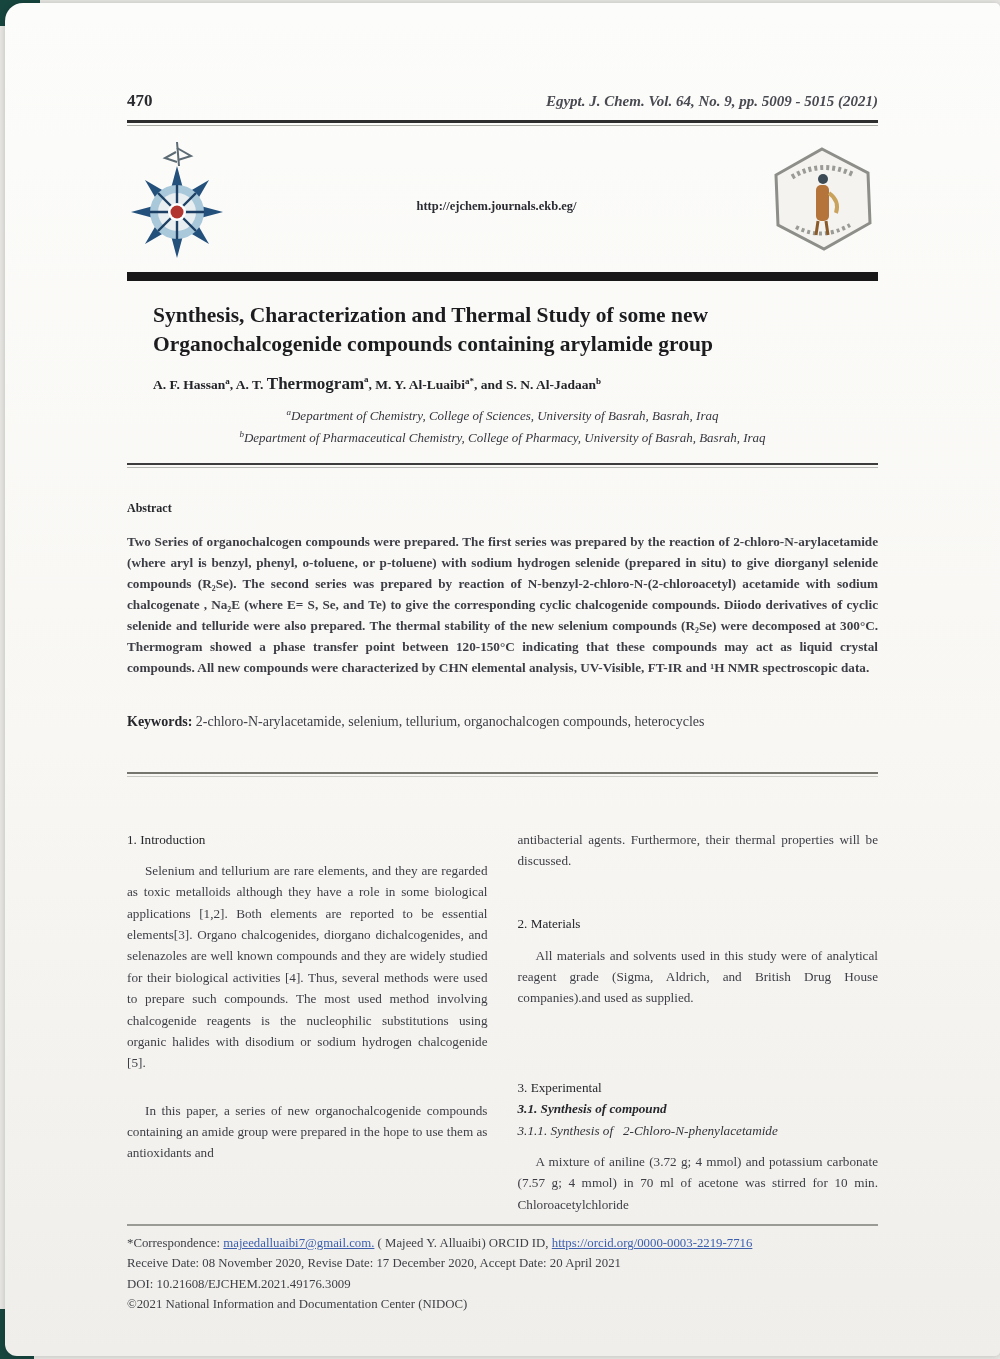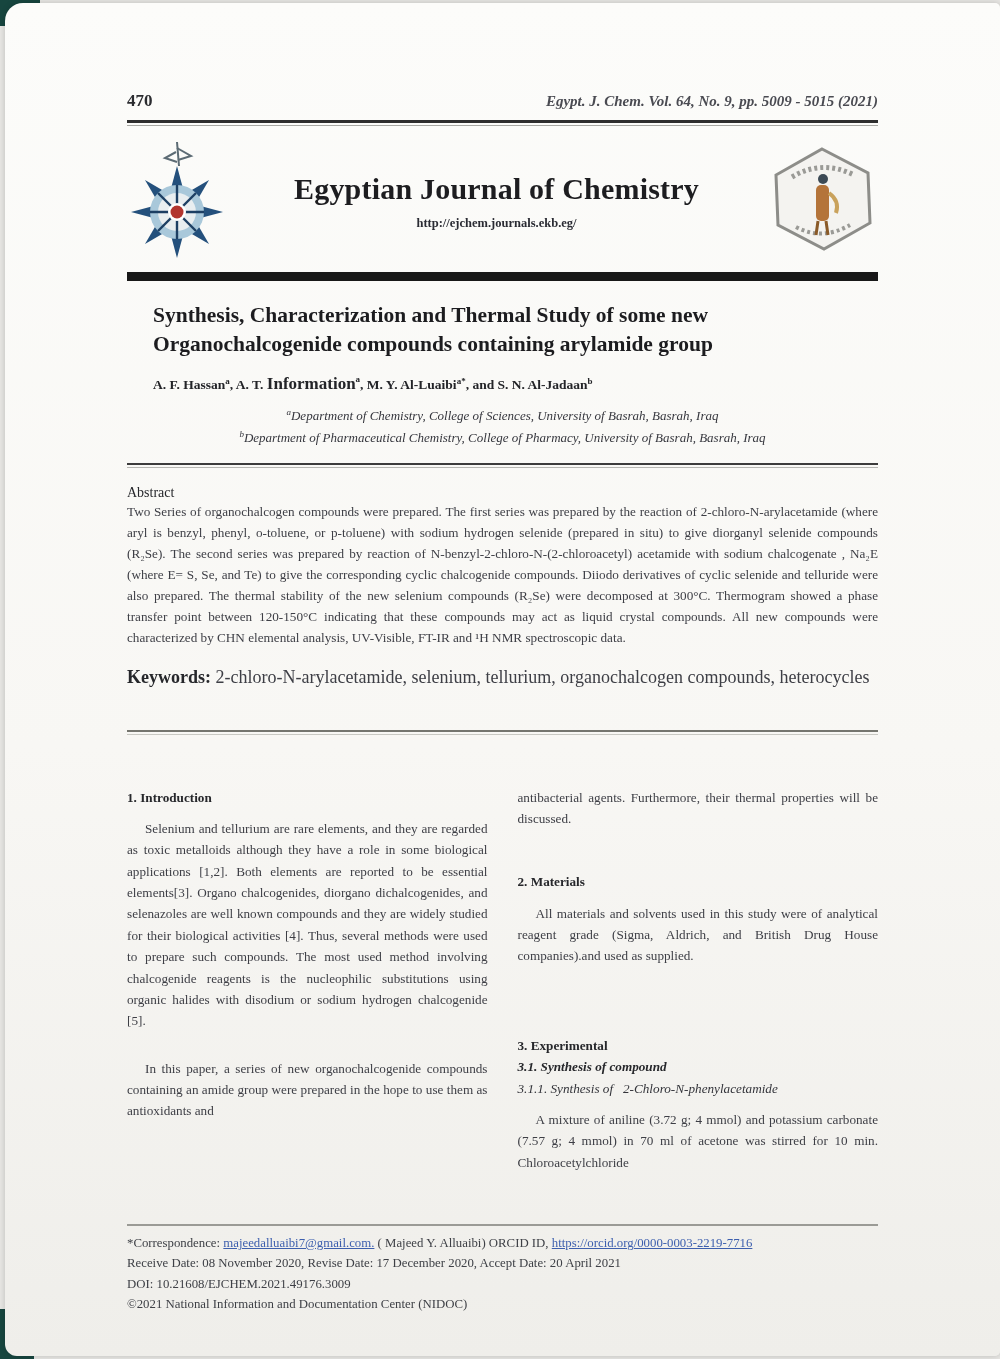--- a/index.html
+++ b/index.html
@@ -39,29 +39,29 @@
   .authors sup { font-size:9px; }
   .author-large { font-size:17px; }
   .crossmark-box { width:88px; padding-top:10px; text-align:center; }
   .crossmark-label { font-size:11px; color:#5b5c60; margin-top:1px; }
   .affils { text-align:center; font-style:italic; font-size:13px; color:#35363d; }
   .affil-a { margin-top:13px; }
   .affil-b { max-width:548px; margin:3px auto 0 auto; line-height:1.45; }
   .affils sup { font-size:9px; }
   .rule-mid { margin-top:15px; height:5px; border-top:2px solid #3c3c3c; border-bottom:1px solid #b7b7b3; }
   
-  .abs-head { margin-top:17px; font-size:14px; font-weight:normal; color:#26272b; }
-  .abs-text { font-size:13.2px; line-height:1.6; text-align:justify; color:#3d3e45; }
-  .keywords { margin-top:18px; font-size:18px; color:#3d3e45; }
+  .abs-head { margin-top:33px; font-size:12px; font-weight:bold; color:#26272b; }
+  .abs-text { margin-top:15px; font-size:13.2px; line-height:1.6; text-align:justify; color:#3d3e45;font-weight:bold; }
+  .keywords { margin-top:35px; font-size:14px; color:#3d3e45; }
   .kw-label { font-weight:bold; color:#26272b; }
   .rule-gray { margin-top:42px; height:5px; border-top:2px solid #75756e; border-bottom:1px solid #c9c9c3; }
   
   .cols { margin-top:52px; display:flex; gap:30px; font-size:13.2px; line-height:1.62; color:#3d3e45; }
   .col { flex:1 1 0; text-align:justify; }
-  .sec-head { font-weight:bold; color:#26272b; }
+  .sec-head { font-weight:normal; color:#26272b; }
   .p-ind { text-indent:18px; }
   .cols p { margin-top:0; }
   .gap-s { height:10px; } .gap-m { height:26px; } .gap-l { height:42px; }
   .h-bi { font-weight:bold; font-style:italic; color:#26272b; }
   .h-i { font-style:italic; color:#33343a; white-space:pre-wrap; }
   
   .foot { margin-top:auto; border-top:2px solid #9b9b96; padding-top:7px; font-size:12.8px; line-height:1.58; color:#3e4046; }
   .foot a { color:#3d5fae; text-decoration:underline; }
   .foot .ln { display:block; }
 </style>
@@ -105,42 +105,41 @@
               <line x1="-27" y1="0" x2="27" y2="0"></line>
             <line x1="-19" y1="-19" x2="19" y2="19"></line>
               <line x1="-19" y1="19" x2="19" y2="-19"></line>
           </g>
           <circle r="9" fill="#fff"></circle>
           <circle r="6.5" fill="#b2352f"></circle>
         </g>
       </svg>
     </span>
     <div class="mast-center">
-      <div class="journal-title">Egyptian Journal of Chemistry</div>
       <a href="#" class="journal-url">http://ejchem.journals.ekb.eg/</a>
     </div>
     <span>
       <svg width="112" height="112" viewBox="0 0 112 112">
         <polygon points="56,6 102,30 104,80 58,106 12,82 10,32" fill="#f4f3f0" stroke="#8d8d89" stroke-width="3"></polygon>
         <path d="M26 34 Q56 16 88 32" stroke="#9a9a96" stroke-width="5" fill="none" stroke-dasharray="3 3"></path>
         <path d="M30 84 Q56 98 84 82" stroke="#9a9a96" stroke-width="4" fill="none" stroke-dasharray="3 3"></path>
         <circle cx="57" cy="36" r="5" fill="#3c4a55"></circle>
         <rect x="50" y="42" width="13" height="36" rx="5" fill="#b4743a"></rect>
         <path d="M63 50 Q74 58 70 70" stroke="#c9a25c" stroke-width="4" fill="none"></path>
         <path d="M52 78 L50 92 M60 78 L62 92" stroke="#8a5a28" stroke-width="3"></path>
       </svg>
     </span>
   </div>
   <div class="black-band"></div>
 
   <div class="art-head">
     <div class="art-head-left">
       <div class="art-title">Synthesis, Characterization and Thermal Study of some new Organochalcogenide compounds containing arylamide group</div>
       <div class="authors">
-        <span><span>A. F. Hassan</span><sup>a</sup><span>, </span></span><span><span>A. T. </span></span><span class="author-large"><span>Information</span><sup>a</sup></span><span><span>, </span><span>M. Y. Al-Luaibi</span><sup>a*</sup><span>, and </span></span><span><span>S. N. Al-Jadaan</span><sup>b</sup></span>
+        <span><span>A. F. Hassan</span><sup>a</sup><span>, </span></span><span><span>A. T. </span></span><span class="author-large"><span>Thermogram</span><sup>a</sup></span><span><span>, </span><span>M. Y. Al-Luaibi</span><sup>a*</sup><span>, and </span></span><span><span>S. N. Al-Jadaan</span><sup>b</sup></span>
       </div>
     </div>
   </div>
 
   <div class="affils">
     <div class="affil-a"><sup>a</sup><span>Department of Chemistry, College of Sciences, University of Basrah, Basrah, Iraq</span></div>
     <div class="affil-b"><sup>b</sup><span>Department of Pharmaceutical Chemistry, College of Pharmacy, University of Basrah, Basrah, Iraq</span></div>
   </div>
   <div class="rule-mid"></div>
 

